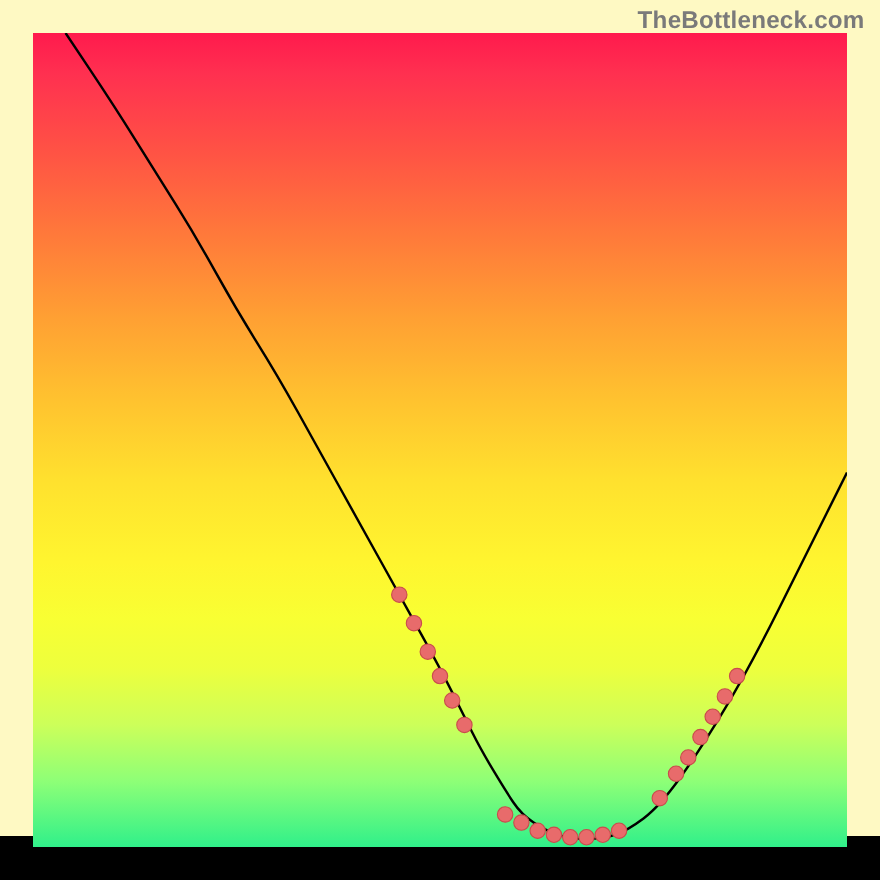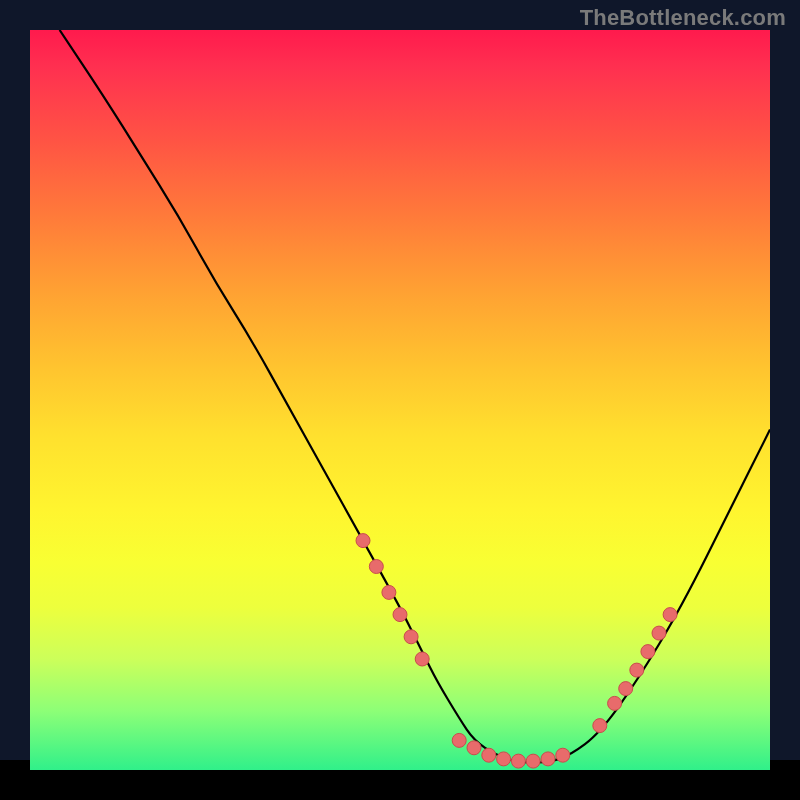--- a/index.html
+++ b/index.html
@@ -1,21 +1,21 @@
 <!DOCTYPE html>
 <html><head>
 <meta charset="utf-8">
 <style>
   * { margin: 0; padding: 0; box-sizing: border-box; }
   html, body { width: 800px; height: 800px; background: #000; overflow: hidden; font-family: Arial, Helvetica, sans-serif; }
   .frame {
     position: absolute;
     left: 0; top: 0;
     width: 800px; height: 760px;
-    background: #0f172a;
+    background: #fef9c3;
   }
   .plot-area {
     position: absolute;
     left: 30px;
     top: 30px;
     width: 740px;
     height: 740px;
     background: linear-gradient(to bottom,
       #ff1a4d 0%,
       #ff3050 5%,

